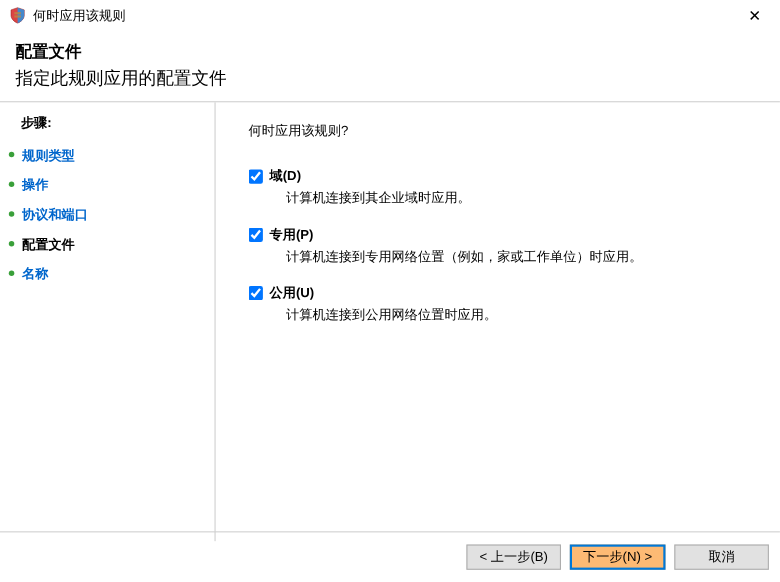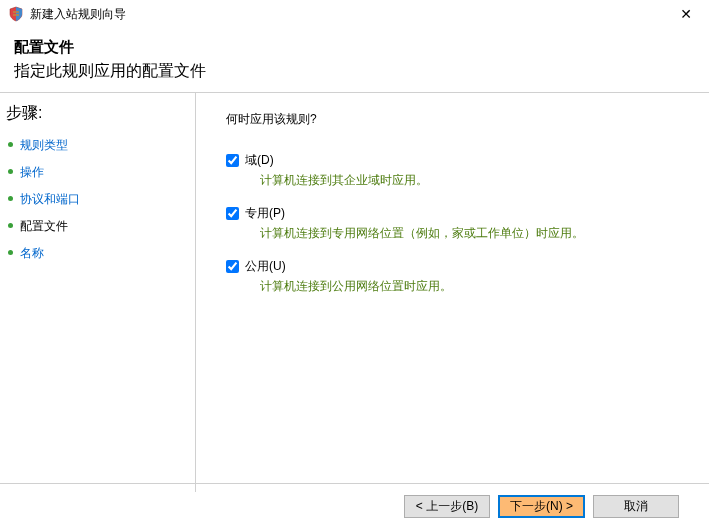--- a/index.html
+++ b/index.html
@@ -40,30 +40,32 @@
 }
 .body {
   display: flex;
   height: calc(100% - 28px - 56px - 46px);
 }
 .sidebar {
   width: 195px;
   padding: 10px 6px 10px 6px;
 }
 .sidebar .steps-title {
-  font-weight: normal;
-  font-size: 16px;
+  font-weight: bold;
+  font-size: 12px;
   margin-bottom: 8px;
+  margin-left: 13px;
 }
 .sidebar ul { list-style: none; }
 .sidebar li {
   padding: 5px 0 5px 14px;
   position: relative;
   color: #0066cc;
   cursor: pointer;
+  font-weight: bold;
 }
 .sidebar li::before {
   content: '';
   position: absolute;
   left: 2px;
   top: 10px;
   width: 5px; height: 5px;
   background: #3aa03a;
   border-radius: 50%;
 }
@@ -79,34 +81,34 @@
 .chk-group { margin-bottom: 16px; }
 .chk-row {
   display: flex;
   align-items: center;
   margin-bottom: 3px;
 }
 .chk-row input[type=checkbox] {
   margin-right: 6px;
   width: 13px; height: 13px;
 }
-.chk-label { font-weight: normal; }
+.chk-label { font-weight: bold; }
 .chk-desc {
   margin-left: 34px;
-  color: #4d7c0f;
+  color: #000000;
 }
 .footer {
   position: absolute;
   bottom: 0; left: 0; right: 0;
   height: 46px;
   border-top: 1px solid #d0d0d0;
   display: flex;
   justify-content: flex-end;
   align-items: center;
-  padding-right: 30px;
+  padding-right: 10px;
   gap: 8px;
 }
 .footer button {
   height: 23px;
   min-width: 86px;
   padding: 0 10px;
   font-size: 12px;
   font-family: inherit;
   background: #e1e1e1;
   border: 1px solid #adadad;
@@ -125,21 +127,21 @@
 
 <div class="titlebar">
   <span class="icon shield-icon">
     <svg width="16" height="16" viewBox="0 0 16 16">
       <path d="M8 1 L14 3 V8 C14 11 11 14 8 15 C5 14 2 11 2 8 V3 Z" fill="#d44" stroke="#922" stroke-width="0.5"></path>
       <path d="M8 1 L14 3 V8 C14 11 11 14 8 15 V1 Z" fill="#48c"></path>
       <rect x="5" y="5" width="6" height="2" fill="#b84" opacity="0.8"></rect>
       <rect x="5" y="8" width="6" height="2" fill="#b84" opacity="0.8"></rect>
     </svg>
   </span>
-  <span class="title">新建入站规则向导</span>
+  <span class="title">何时应用该规则</span>
   <span class="close">✕</span>
 </div>
 
 <div class="header">
   <h1>配置文件</h1>
   <div class="sub">指定此规则应用的配置文件</div>
 </div>
 
 <div class="divider"></div>
 

